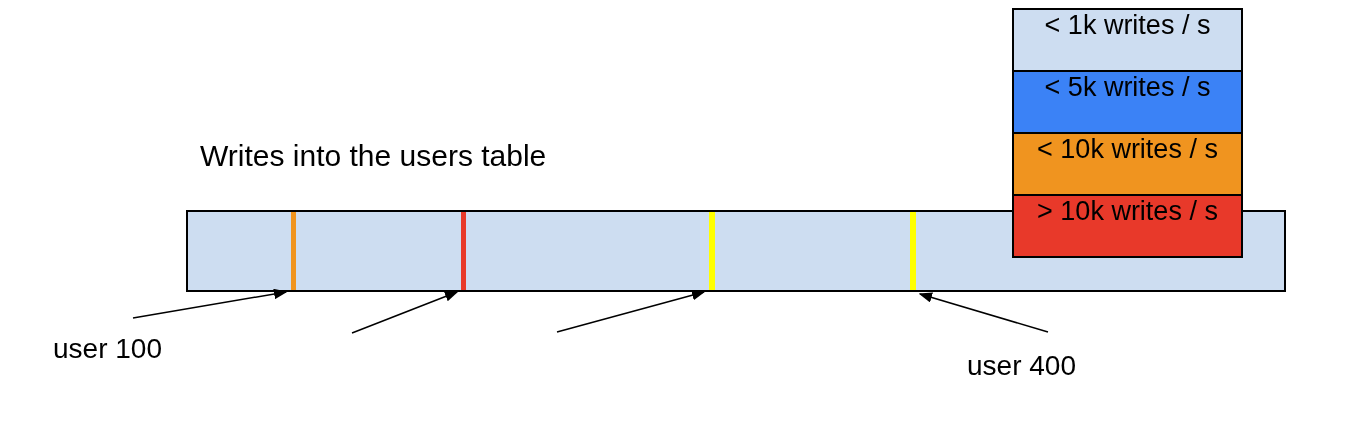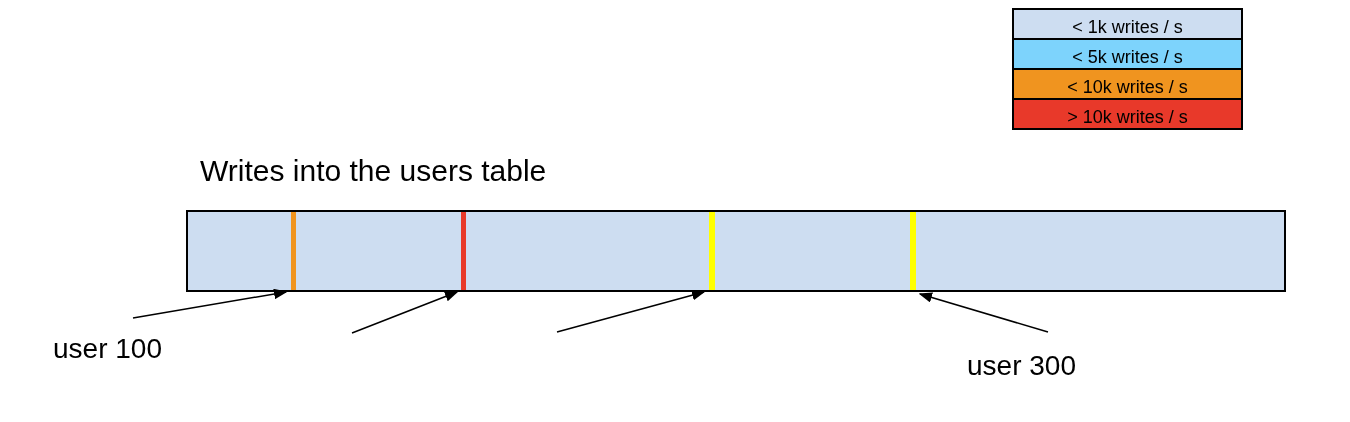--- a/index.html
+++ b/index.html
@@ -9,21 +9,21 @@
     height: 422px;
     background: #ffffff;
     font-family: "Liberation Sans", "DejaVu Sans", sans-serif;
     color: #000;
     overflow: hidden;
   }
 
   .title {
     position: absolute;
     left: 200px;
-    top: 155px;
+    top: 140px;
     font-size: 30px;
     line-height: 32px;
     white-space: nowrap;
   }
 
   
   .table-bar {
     position: absolute;
     left: 186px;
     top: 210px;
@@ -45,26 +45,26 @@
   
   .legend {
     position: absolute;
     left: 1012px;
     top: 8px;
     width: 231px;
   }
   .legend-row {
     box-sizing: border-box;
     width: 231px;
-    height: 32px;
+    height: 64px;
     border: 2px solid #000;
     display: flex;
-    align-items: flex-end;
+    align-items: flex-start;
     justify-content: center;
-    font-size: 18px;
+    font-size: 27px;
     white-space: nowrap;
   }
   .legend-row + .legend-row { margin-top: -2px; }
 
   
   .user-label {
     position: absolute;
     font-size: 28px;
     line-height: 30px;
     white-space: nowrap;
@@ -93,33 +93,33 @@
     <div class="marker m1" style="background-color: rgb(240, 148, 31);"></div>
     <div class="marker m2" style="background-color: rgb(232, 57, 42);"></div>
     <div class="marker m3" style="background-color: rgb(255, 255, 0);"></div>
     <div class="marker m4" style="background-color: rgb(255, 255, 0);"></div>
   </div>
 
   <div class="legend">
     <div class="legend-row" style="background-color: rgb(205, 221, 241);">
       <span>&lt; 1k writes / s</span>
     </div>
-    <div class="legend-row" style="background-color: #7dd3fc;">
+    <div class="legend-row" style="background-color: #3b82f6;">
       <span>&lt; 5k writes / s</span>
     </div>
     <div class="legend-row" style="background-color: rgb(240, 148, 31);">
       <span>&lt; 10k writes / s</span>
     </div>
     <div class="legend-row" style="background-color: rgb(232, 57, 42);">
       <span>&gt; 10k writes / s</span>
     </div>
   </div>
 
   <div class="user-label u1">user 100</div>
-  <div class="user-label u4">user 300</div>
+  <div class="user-label u4">user 400</div>
 
   <svg class="arrows" viewBox="0 0 1350 422" xmlns="http://www.w3.org/2000/svg">
     <defs>
       <marker id="ah" markerWidth="9" markerHeight="7" refX="8" refY="3.5" orient="auto">
         <path d="M0,0 L9,3.5 L0,7 Z" fill="#000"></path>
       </marker>
     </defs>
     <line x1="133" y1="318" x2="286" y2="292" stroke="#000" stroke-width="1.5" marker-end="url(#ah)"></line>
     <line x1="352" y1="333" x2="457" y2="292" stroke="#000" stroke-width="1.5" marker-end="url(#ah)"></line>
     <line x1="557" y1="332" x2="704" y2="292" stroke="#000" stroke-width="1.5" marker-end="url(#ah)"></line>

